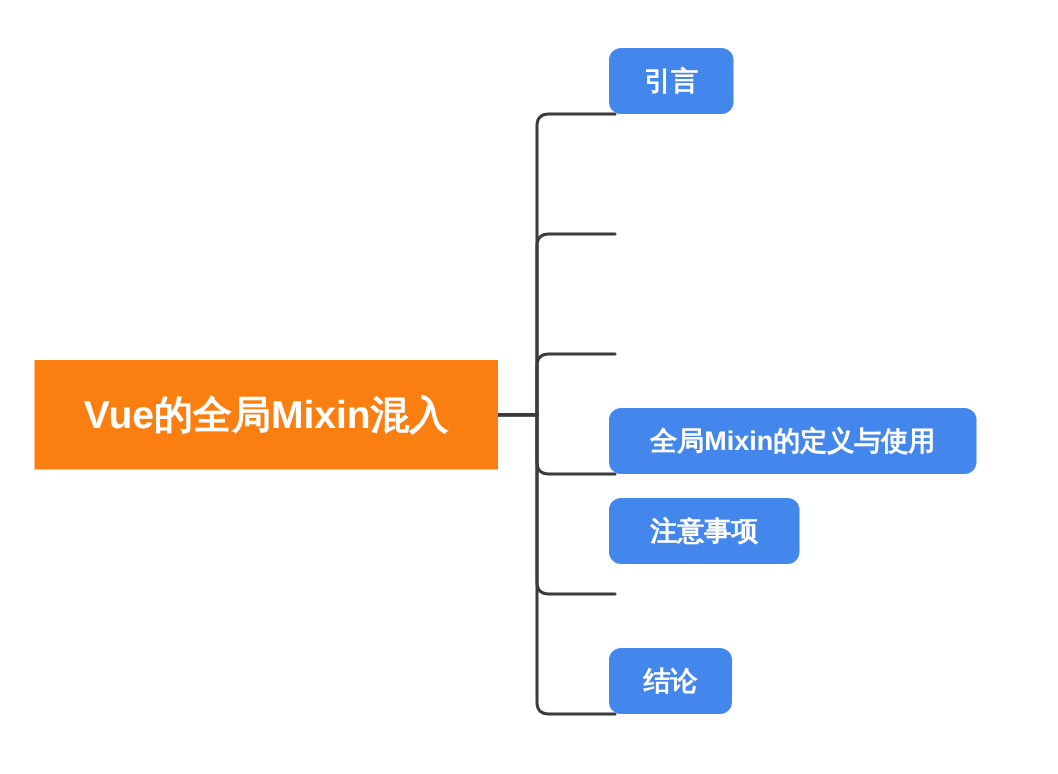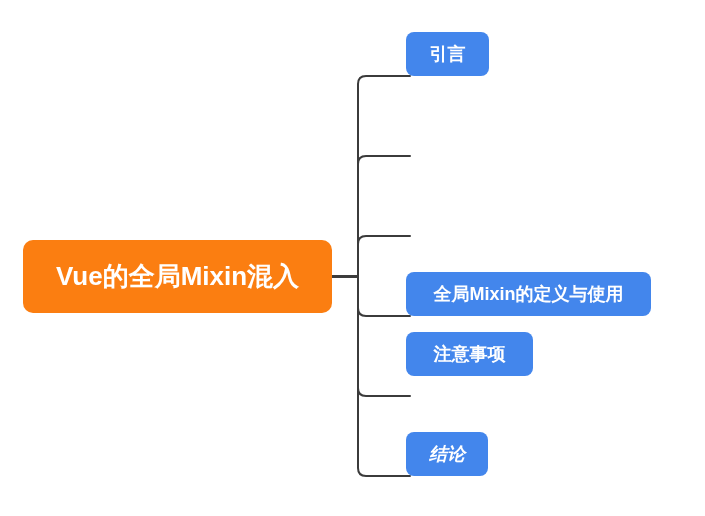--- a/index.html
+++ b/index.html
@@ -39,38 +39,38 @@
     font-weight: bold;
     cursor: pointer;
     white-space: nowrap;
     text-align: center;
   }
   .root-node {
     left: 23px;
     top: 240px;
     width: 309px;
     height: 73px;
-    border-radius: 10px;
+    border-radius: 0;
     background: var(--root-fill, #FB7E11);
     font-size: 26px;
   }
   .branch-node {
     left: 406px;
     height: 44px;
     border-radius: 8px;
     background: var(--branch-fill, #4386EC);
     font-size: 18px;
     padding: 0 12px;
   }
   .b0 { top: 32px;  min-width: 83px; }
   .b1 { top: 112px; min-width: 266px; }
   .b2 { top: 192px; min-width: 83px; }
   .b3 { top: 272px; min-width: 245px; }
   .b4 { top: 332px; min-width: 127px; }
-  .b5 { top: 432px; min-width: 82px; font-style: italic; }
+  .b5 { top: 432px; min-width: 82px; }
 </style>
 </head>
 <body>
 
 <div class="canvas">
 
   <svg class="edges" viewBox="0 0 705 516" xmlns="http://www.w3.org/2000/svg">
     <path d="M332 276.5 H358 V84  Q358 76  366 76  H410"></path>
     <path d="M332 276.5 H358 V164 Q358 156 366 156 H410"></path>
     <path d="M332 276.5 H358 V244 Q358 236 366 236 H410"></path>

